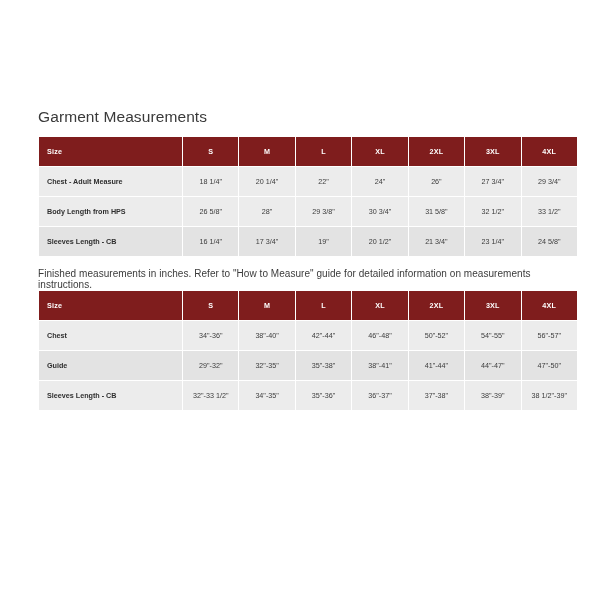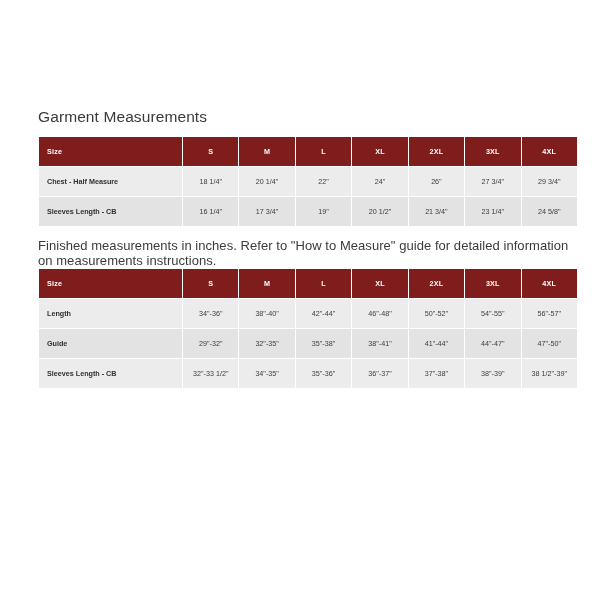--- a/index.html
+++ b/index.html
@@ -61,21 +61,21 @@
   tbody td.row-label {
     text-align: left;
     padding-left: 8px;
     font-weight: bold;
     color: #2f2f2f;
   }
   tbody tr.alt td {
     background: #e3e3e3;
   }
   .note {
-    font-size: 13px;
+    font-size: 10px;
     color: #3b3b3b;
     margin: 11px 0 0 0;
     letter-spacing: 0.05px;
   }
   .section-2-title {
     margin-top: 17px;
   }
 </style>
 </head>
 <body>
@@ -92,28 +92,38 @@
         <th>M</th>
         <th>L</th>
         <th>XL</th>
         <th>2XL</th>
         <th>3XL</th>
         <th>4XL</th>
       </tr>
     </thead>
     <tbody>
       <tr>
-        <td class="row-label">Chest - Half Measure</td>
+        <td class="row-label">Chest - Adult Measure</td>
         <td>18 1/4"</td>
         <td>20 1/4"</td>
         <td>22"</td>
         <td>24"</td>
         <td>26"</td>
         <td>27 3/4"</td>
         <td>29 3/4"</td>
+      </tr>
+      <tr>
+        <td class="row-label">Body Length from HPS</td>
+        <td>26 5/8"</td>
+        <td>28"</td>
+        <td>29 3/8"</td>
+        <td>30 3/4"</td>
+        <td>31 5/8"</td>
+        <td>32 1/2"</td>
+        <td>33 1/2"</td>
       </tr>
       <tr class="alt">
         <td class="row-label">Sleeves Length - CB</td>
         <td>16 1/4"</td>
         <td>17 3/4"</td>
         <td>19"</td>
         <td>20 1/2"</td>
         <td>21 3/4"</td>
         <td>23 1/4"</td>
         <td>24 5/8"</td>
@@ -132,21 +142,21 @@
         <th>M</th>
         <th>L</th>
         <th>XL</th>
         <th>2XL</th>
         <th>3XL</th>
         <th>4XL</th>
       </tr>
     </thead>
     <tbody>
       <tr>
-        <td class="row-label">Length</td>
+        <td class="row-label">Chest</td>
         <td>34"-36"</td>
         <td>38"-40"</td>
         <td>42"-44"</td>
         <td>46"-48"</td>
         <td>50"-52"</td>
         <td>54"-55"</td>
         <td>56"-57"</td>
       </tr>
       <tr class="alt">
         <td class="row-label">Guide</td>

